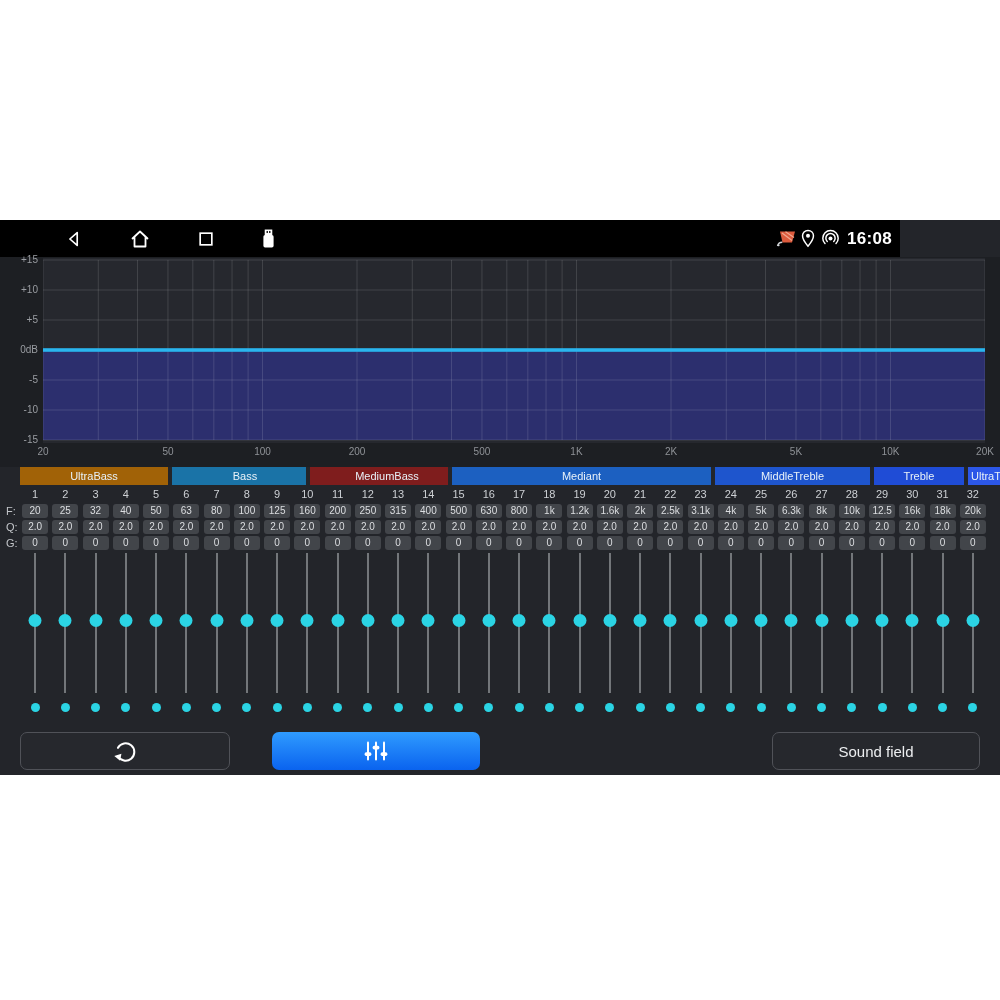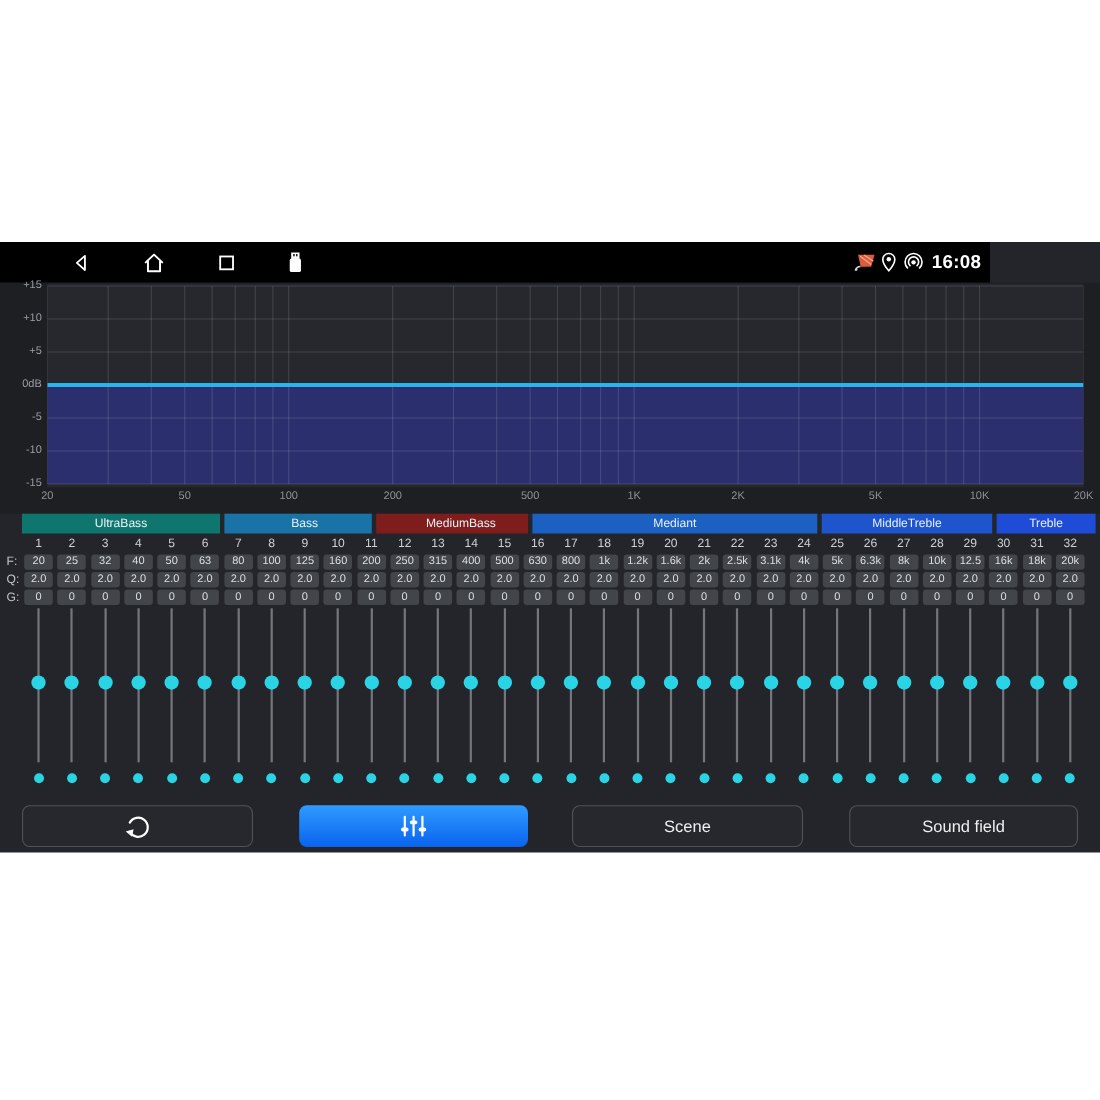--- a/index.html
+++ b/index.html
@@ -144,21 +144,21 @@
         <div class="x-tick" style="left: 481.953px;">500</div>
         <div class="x-tick" style="left: 576.477px;">1K</div>
         <div class="x-tick" style="left: 671px;">2K</div>
         <div class="x-tick" style="left: 795.953px;">5K</div>
         <div class="x-tick" style="left: 890.477px;">10K</div>
         <div class="x-tick" style="left: 985px;">20K</div>
       </div>
   </div>
 
   <div class="band-bar">
-      <div class="band-group" style="width: 180px; background: #0f766e;">UltraBass</div>
+      <div class="band-group" style="width: 148px; background: #a16207;">UltraBass</div>
       <div class="band-group" style="width: 122px; background: rgb(26, 115, 167); padding-left: 12px;">Bass</div>
       <div class="band-group" style="width: 122px; background: #7f1d1d; padding-left: 16px;">MediumBass</div>
       <div class="band-group" style="width: 259px; background: rgb(28, 96, 193);">Mediant</div>
       <div class="band-group" style="width: 155px; background: rgb(30, 85, 205);">MiddleTreble</div>
       <div class="band-group" style="width: 90px; background: rgb(31, 76, 214);">Treble</div>
       <div class="band-group" style="width: 60px; background: rgb(44, 87, 232);">UltraTreble</div>
     </div>
 
   <span class="row-label" style="top:284px;">F:</span>
   <span class="row-label" style="top:300px;">Q:</span>
@@ -532,20 +532,17 @@
           <line x1="13" y1="2.5" x2="13" y2="19.5"></line>
           <line x1="21" y1="2.5" x2="21" y2="19.5"></line>
       </g>
       <g fill="#fff">
         <rect x="1.6" y="12.3" width="6.8" height="3.6" rx="1.6"></rect>
         <rect x="9.6" y="5.8" width="6.8" height="3.6" rx="1.6"></rect>
         <rect x="17.6" y="12.3" width="6.8" height="3.6" rx="1.6"></rect>
       </g>
     </svg>
   </div>
-  <div class="btn" style="left:520px;width:210px;">
-    <span>Scene</span>
-  </div>
   <div class="btn" style="left:772px;width:208px;">
     <span>Sound field</span>
   </div>
 
 </div>
 
 </body></html>

